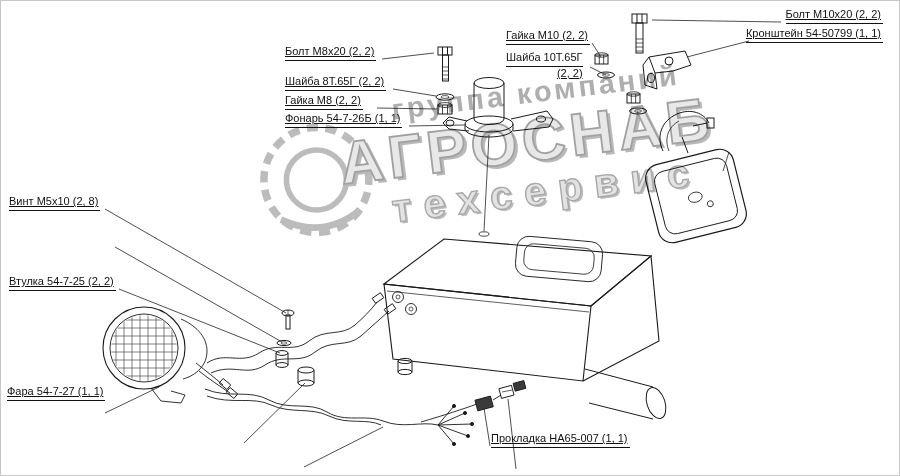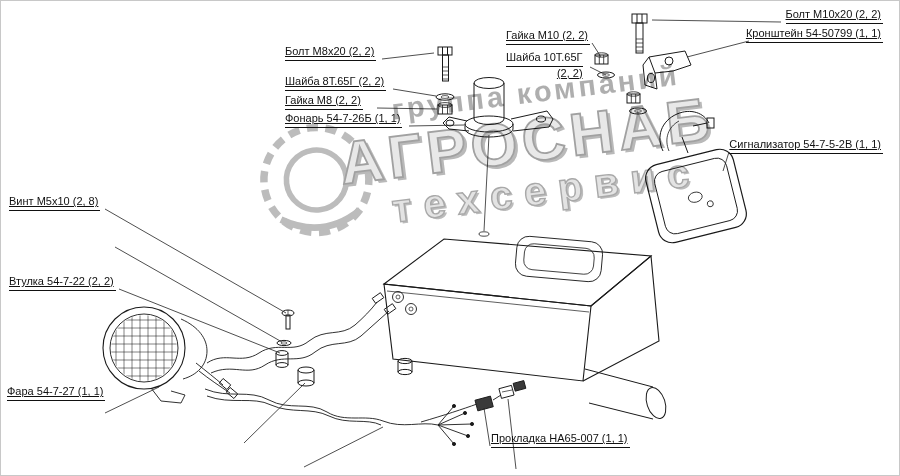--- a/index.html
+++ b/index.html
@@ -257,19 +257,18 @@
   <div class="lbl l-fonar">Фонарь 54-7-26Б (1, 1)</div>
   <div class="lbl l-gajka10">Гайка М10 (2, 2)</div>
 
   <div class="lbl lbl-noline l-shajba10">
     <span class="u">Шайба 10Т.65Г</span><br>
     <span>(2, 2)</span>
   </div>
 
   <div class="lbl l-bolt10">Болт М10х20 (2, 2)</div>
   <div class="lbl l-kron">Кронштейн 54-50799 (1, 1)</div>
-  <div class="lbl l-signal">Сигнализатор 54-7-5-2В (1, 1)</div>
   <div class="lbl l-vint">Винт М5х10 (2, 8)</div>
-  <div class="lbl l-vt54722">Втулка 54-7-22 (2, 2)</div>
+  <div class="lbl l-vt54722">Втулка 54-7-25 (2, 2)</div>
   <div class="lbl l-fara">Фара 54-7-27 (1, 1)</div>
   <div class="lbl l-prokl">Прокладка НА65-007 (1, 1)</div>
 
 </div>
 
 </body></html>

